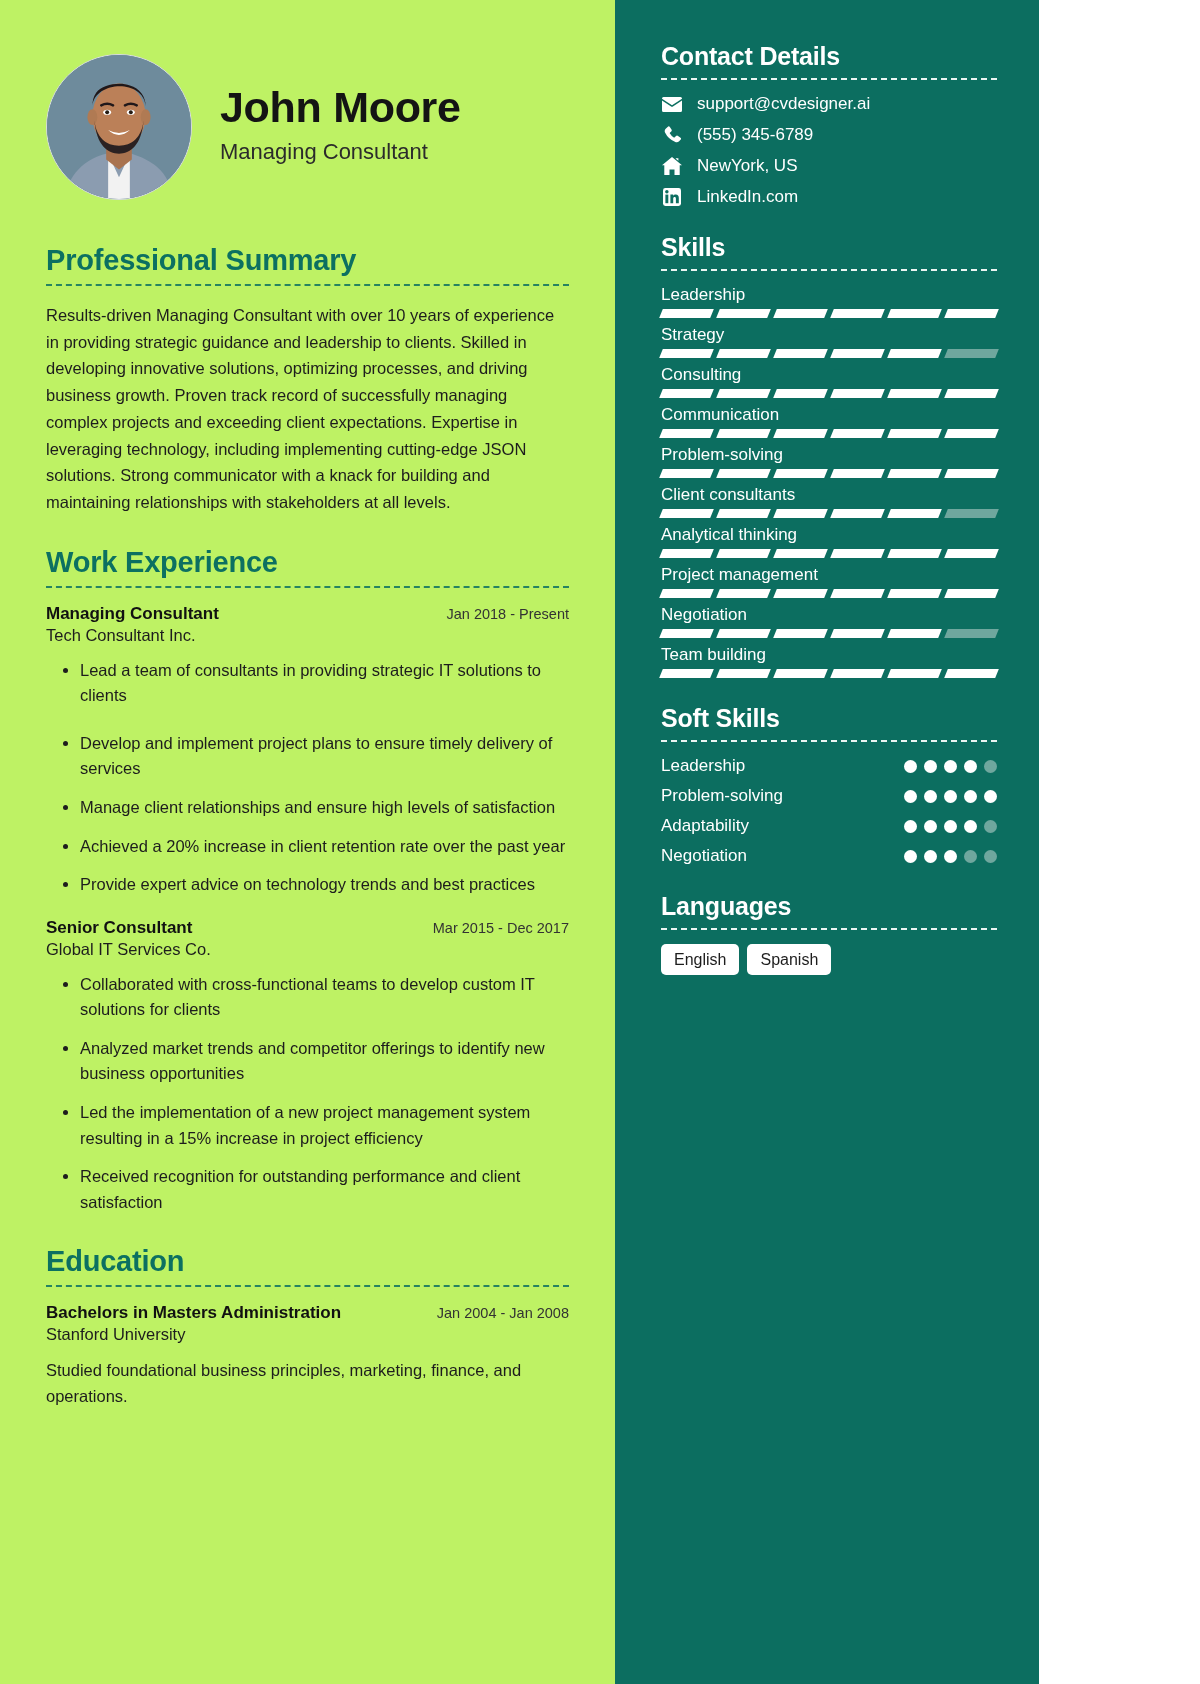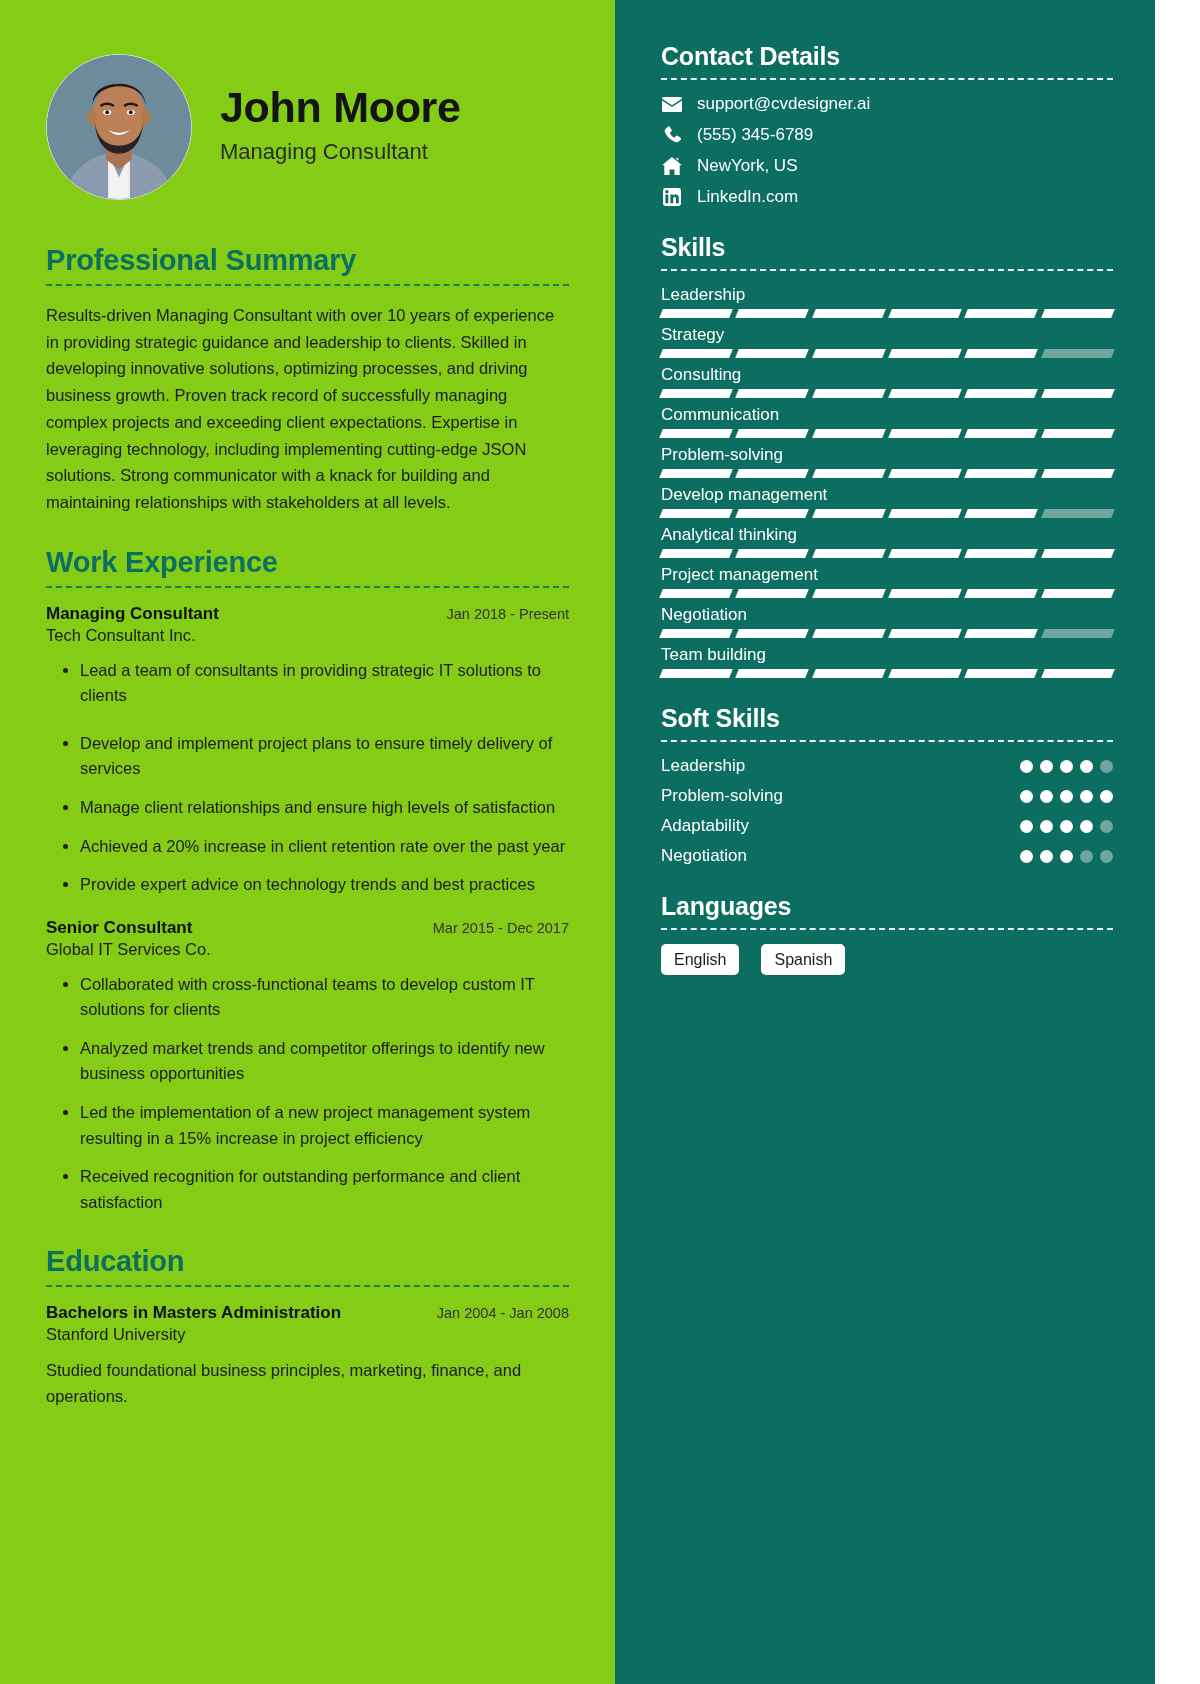--- a/index.html
+++ b/index.html
@@ -15,21 +15,21 @@
     height: 1684px;
     display: flex;
     background: #ffffff;
     overflow: hidden;
   }
 
   
   .main {
     width: 615px;
     padding: 40px 46px 40px 46px;
-    background: #84cc16;
+    background: #bef264;
   }
 
   .header {
     display: flex;
     align-items: center;
     gap: 28px;
     margin-bottom: 44px;
     margin-top: 14px;
   }
   .avatar {
@@ -149,21 +149,21 @@
   }
   .edu-desc {
     font-size: 16.5px;
     line-height: 1.55;
     color: #1d1d1d;
     margin-top: 14px;
   }
 
   
   .sidebar {
-    width: 540px;
+    width: 424px;
     background: #0c6e60;
     color: #ffffff;
     padding: 42px 42px 26px 46px;
   }
   .side-section { margin-bottom: 26px; }
   .side-title {
     font-size: 25px;
     font-weight: bold;
     color: #ffffff;
     letter-spacing: -0.2px;
@@ -222,21 +222,21 @@
   .soft-name { font-size: 17px; color: #ffffff; }
   .dots { display: flex; gap: 7px; }
   .dot {
     width: 13px;
     height: 13px;
     border-radius: 50%;
     background: #ffffff;
   }
   .dot.off { background: #6fa79e; }
 
-  .lang-list { display: flex; flex-wrap: wrap; gap: 22px; text-align: center; }
+  .lang-list { display: flex; flex-wrap: wrap; gap: 8px; text-align: center; }
   .lang-pill {
     background: #ffffff;
     color: #1d1d1d;
     font-size: 16px;
     border-radius: 5px;
     padding: 6px 13px;
     line-height: 1.2;
   }
 </style>
 </head>
@@ -444,21 +444,21 @@
             <div class="skill-bar">
               <span class="seg"></span>
               <span class="seg"></span>
               <span class="seg"></span>
               <span class="seg"></span>
               <span class="seg"></span>
               <span class="seg"></span>
             </div>
           </div>
           <div class="skill-item">
-            <div class="skill-name">Develop management</div>
+            <div class="skill-name">Client consultants</div>
             <div class="skill-bar">
               <span class="seg"></span>
               <span class="seg"></span>
               <span class="seg"></span>
               <span class="seg"></span>
               <span class="seg"></span>
               <span class="seg off"></span>
             </div>
           </div>
           <div class="skill-item">

